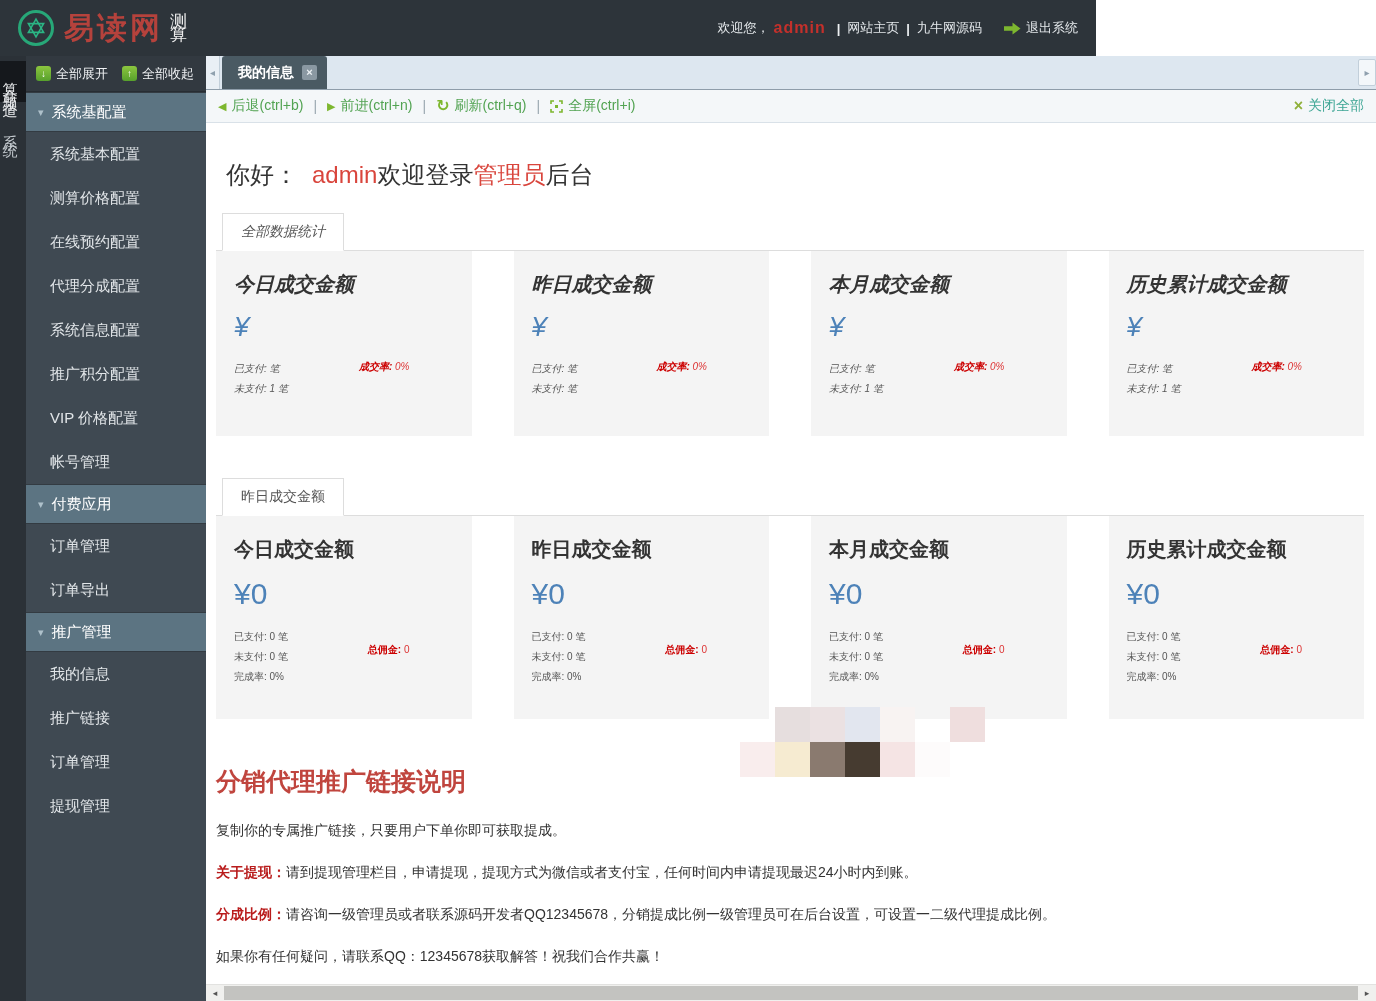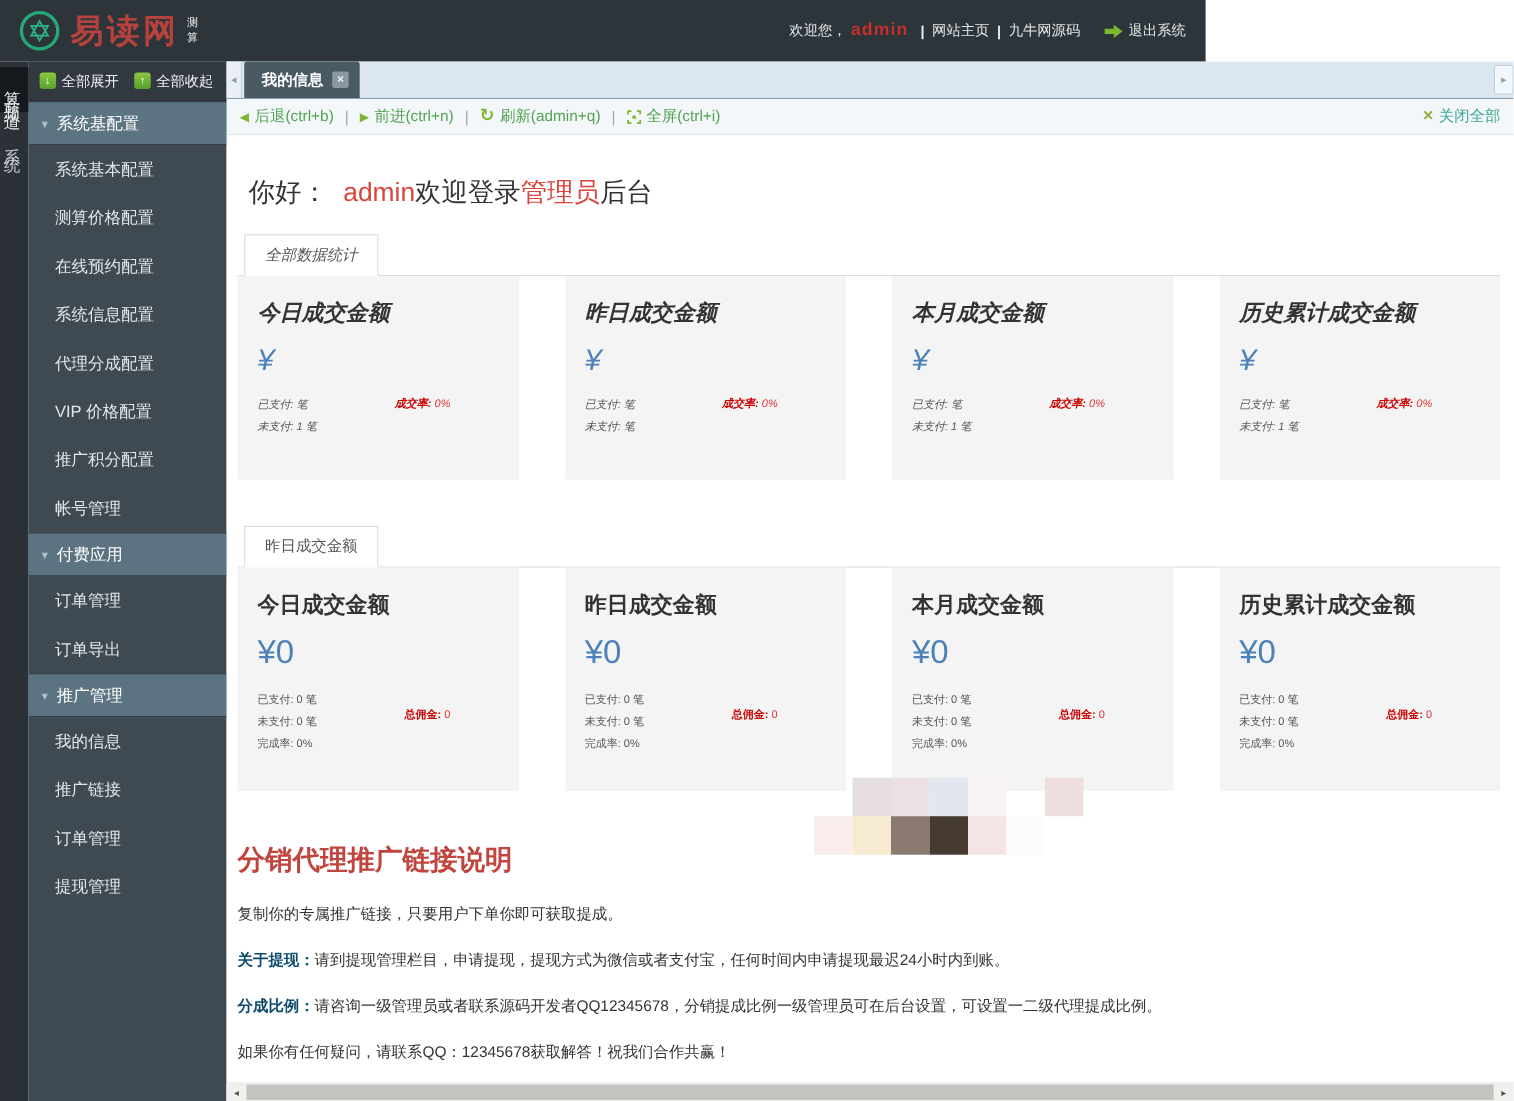--- a/index.html
+++ b/index.html
@@ -4,21 +4,21 @@
 <style>
   * { margin:0; padding:0; box-sizing:border-box; }
   html,body { width:1376px; height:1001px; overflow:hidden; }
   body { font-family:"Liberation Sans","DejaVu Sans",sans-serif; background:#fff; position:relative; }
 
   
   .topbar { position:absolute; top:0; left:0; width:1096px; height:56px; background:#2d343a; display:flex; align-items:center; padding:0 18px; }
   .logo-wrap { display:flex; align-items:center; }
   .logo-circle { width:36px; height:36px; border-radius:50%; border:3px solid #27a878; display:flex; align-items:center; justify-content:center; }
   .brand-name { margin-left:10px; font-size:30px; font-weight:bold; color:#b5423c; letter-spacing:3px; }
-  .brand-seal { margin-left:7px; color:#f2f2f2; font-size:10px; line-height:13px; width:15px; font-family:"DejaVu Serif",serif; }
+  .brand-seal { margin-left:7px; color:#f2f2f2; font-size:17px; line-height:13px; width:15px; font-family:"DejaVu Serif",serif; }
   .topbar-right { margin-left:auto; display:flex; align-items:center; color:#e3e7ea; font-size:13px; }
   .topbar-right .uname { color:#c4302b; font-weight:bold; font-size:16px; margin:0 4px; letter-spacing:1px; }
   .topbar-right .sep { margin:0 7px; font-weight:bold; color:#eef1f3; }
   .top-link { color:#e3e7ea; cursor:pointer; }
   .logout { display:flex; align-items:center; margin-left:22px; cursor:pointer; }
   .logout svg { margin-right:5px; }
 
   
   .rail { position:absolute; top:56px; left:0; width:26px; bottom:0; background:#2b3137; color:#d6dadd; }
   .rail .block { writing-mode:vertical-lr; text-orientation:upright; font-size:15px; letter-spacing:7px; padding:9px 0 4px 0; width:26px; text-align:center; cursor:pointer; }
@@ -73,21 +73,21 @@
   .cards.row1 .stat-extra { margin-top:1px; }
   .cards.row2 .stat-extra { align-self:center; margin-top:-14px; }
   .extra-label { color:#c00; font-weight:bold; }
   .extra-value { color:#dd3333; }
 
   .promo { position:relative; padding-top:46px; }
   .mosaic { position:absolute; top:-12px; left:523px; width:250px; height:72px; z-index:2; }
   .mosaic span { position:absolute; width:35px; height:35px; }
   .promo-heading { font-size:25px; font-weight:bold; color:#c0453e; position:relative; z-index:1; }
   .promo p { font-size:14px; color:#333; margin-top:24px; }
-  .promo p b { color:#0c4a6e; }
+  .promo p b { color:#b91c1c; }
 
   .hscroll { height:17px; background:#f0f0ee; display:flex; align-items:stretch; border-top:1px solid #e2e2e0; }
   .hs-btn { width:18px; background:#f0f0ee; color:#555; font-size:9px; display:flex; align-items:center; justify-content:center; cursor:pointer; }
   .hs-thumb { flex:1; background:#c3c3c0; margin:1px 0; cursor:grab; }
 </style>
 </head>
 <body>
 
 <div class="topbar">
   <div class="logo-wrap">
@@ -133,24 +133,24 @@
     </span>
   </div>
 
   <div class="group-header">
     <span class="chev">▾</span>
     <span>系统基配置</span>
   </div>
   <div class="side-item">系统基本配置</div>
   <div class="side-item">测算价格配置</div>
   <div class="side-item">在线预约配置</div>
+  <div class="side-item">代理分成配置</div>
   <div class="side-item">系统信息配置</div>
-  <div class="side-item">代理分成配置</div>
+  <div class="side-item">推广积分配置</div>
   <div class="side-item">VIP 价格配置</div>
-  <div class="side-item">推广积分配置</div>
   <div class="side-item">帐号管理</div>
 
   <div class="group-header">
     <span class="chev">▾</span>
     <span>付费应用</span>
   </div>
   <div class="side-item">订单管理</div>
   <div class="side-item">订单导出</div>
 
   <div class="group-header">
@@ -180,21 +180,21 @@
       <span>后退(ctrl+b)</span>
     </span>
     <span class="tool-sep">|</span>
     <span class="tool-link">
       <span class="ico-green">▶</span>
       <span>前进(ctrl+n)</span>
     </span>
     <span class="tool-sep">|</span>
     <span class="tool-link">
       <span class="ico-refresh">↻</span>
-      <span>刷新(admin+q)</span>
+      <span>刷新(ctrl+q)</span>
     </span>
     <span class="tool-sep">|</span>
     <span class="tool-link">
       <svg width="13" height="13" viewBox="0 0 13 13" fill="none" stroke="#7db72f" stroke-width="1.6">
         <path d="M1 4 V1 H4"></path>
           <path d="M9 1 H12 V4"></path>
           <path d="M12 9 V12 H9"></path>
           <path d="M4 12 H1 V9"></path>
           <rect x="5" y="5" width="3" height="3" fill="#7db72f" stroke="none"></rect>
       </svg>

